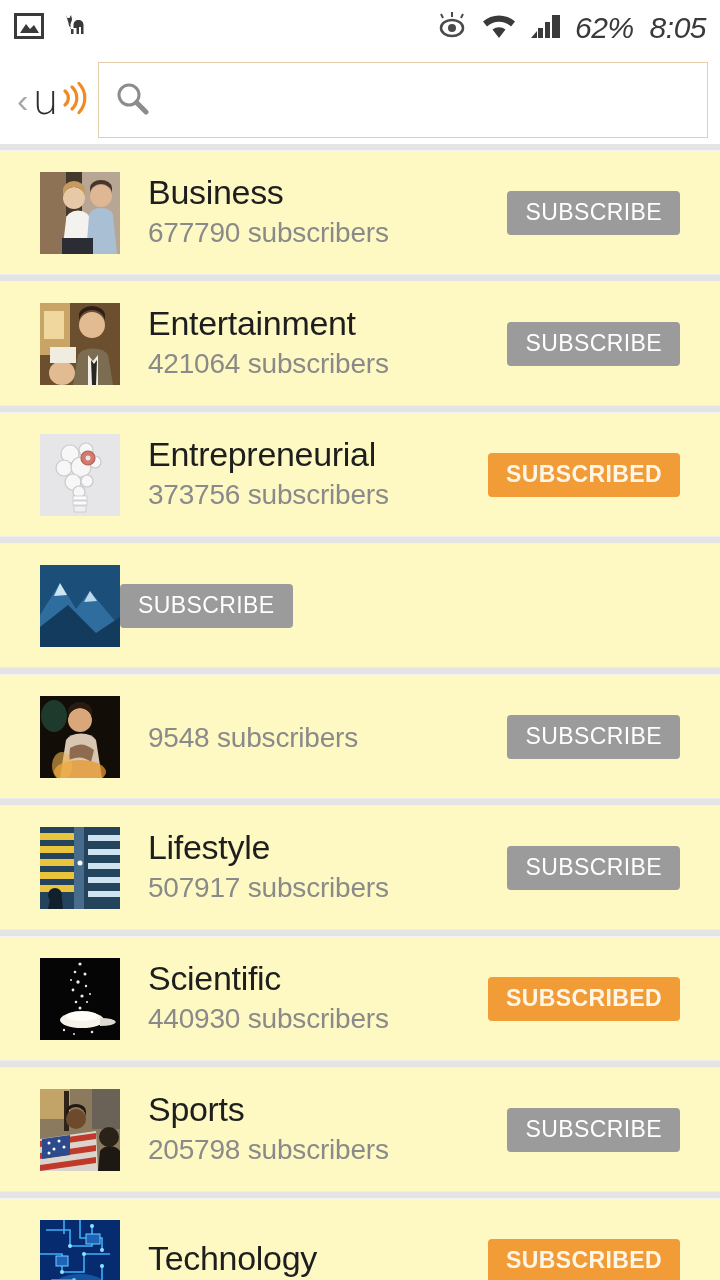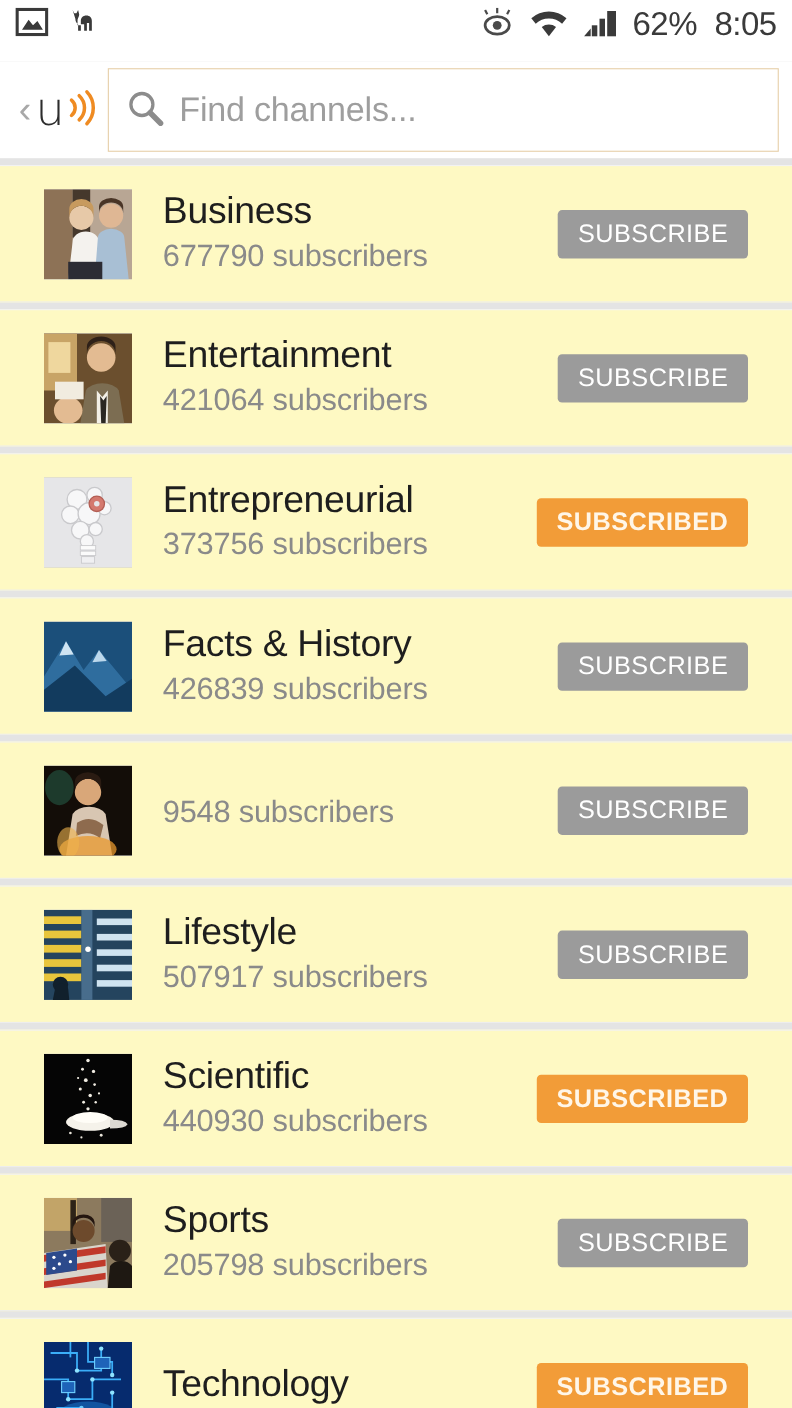--- a/index.html
+++ b/index.html
@@ -6,22 +6,23 @@
   html, body {
     width:720px; height:1280px;
     background:#e4e4e4;
     font-family:"Liberation Sans", sans-serif;
     overflow:hidden;
   }
 
   
   .statusbar{
     height:56px; background:#ffffff;
-    display:flex; align-items:flex-end; padding:16px 14px;
+    display:flex; align-items:center; padding:16px 14px;
     position:relative;
+    font-style:italic;
   }
   .sb-left{ display:flex; align-items:center; gap:14px; }
   .sb-right{ display:flex; align-items:center; gap:12px; margin-left:auto; }
   .sb-text{ font-size:30px; color:#3a3a3a; letter-spacing:-0.5px; }
   .sb-text.time{ margin-left:4px; }
 
   
   .header{
     height:88px; background:#ffffff;
     display:flex; align-items:center; padding:0 12px 0 6px;
@@ -136,21 +137,20 @@
         </svg>
     </span>
   </div>
   <div class="search-box">
     <span>
       <svg width="34" height="34" viewBox="0 0 34 34">
           <circle cx="14" cy="14" r="10" fill="none" stroke="#8c8c8c" stroke-width="3"></circle>
           <path d="M21.5 21.5 L31 31" stroke="#8c8c8c" stroke-width="5" stroke-linecap="round"></path>
         </svg>
     </span>
-    <span class="search-ph">Find channels...</span>
   </div>
 </div>
 
 <div class="list" id="channel-list">
     <div class="card">
       <div class="thumb">
         <svg viewBox="0 0 80 82">
           <rect width="80" height="82" fill="#b8a694"></rect>
           <rect x="0" y="0" width="26" height="82" fill="#8d7256"></rect>
           <rect x="26" y="0" width="16" height="44" fill="#45382c"></rect>
@@ -219,24 +219,20 @@
     </div>
     <div class="card">
       <div class="thumb">
         <svg viewBox="0 0 80 82">
           <rect width="80" height="82" fill="#1b4f7a"></rect>
           <path d="M0 50 L20 18 L36 44 L50 26 L80 62 L80 82 L0 82 Z" fill="#2f6d9e"></path>
           <path d="M20 18 L27 30 L14 31 Z" fill="#cfe4f2"></path>
           <path d="M50 26 L57 36 L44 37 Z" fill="#bcd8ec"></path>
           <path d="M0 62 L28 40 L56 68 L80 52 L80 82 L0 82 Z" fill="#123b5e"></path>
         </svg>
-      </div>
-      <div class="meta">
-        <div class="ch-name">Facts &amp; History</div>
-        <div class="ch-subs">426839 subscribers</div>
       </div>
       <div class="btn subscribe">SUBSCRIBE</div>
     </div>
     <div class="card">
       <div class="thumb">
         <svg viewBox="0 0 80 82">
           <rect width="80" height="82" fill="#130d08"></rect>
           <ellipse cx="14" cy="20" rx="13" ry="16" fill="#1d3a2c"></ellipse>
           <circle cx="40" cy="24" r="12" fill="#d9a779"></circle>
           <path d="M28 24 a12 12 0 0 1 24 0 l0 -9 a12 9 0 0 0 -24 0 Z" fill="#2a1b12"></path>

